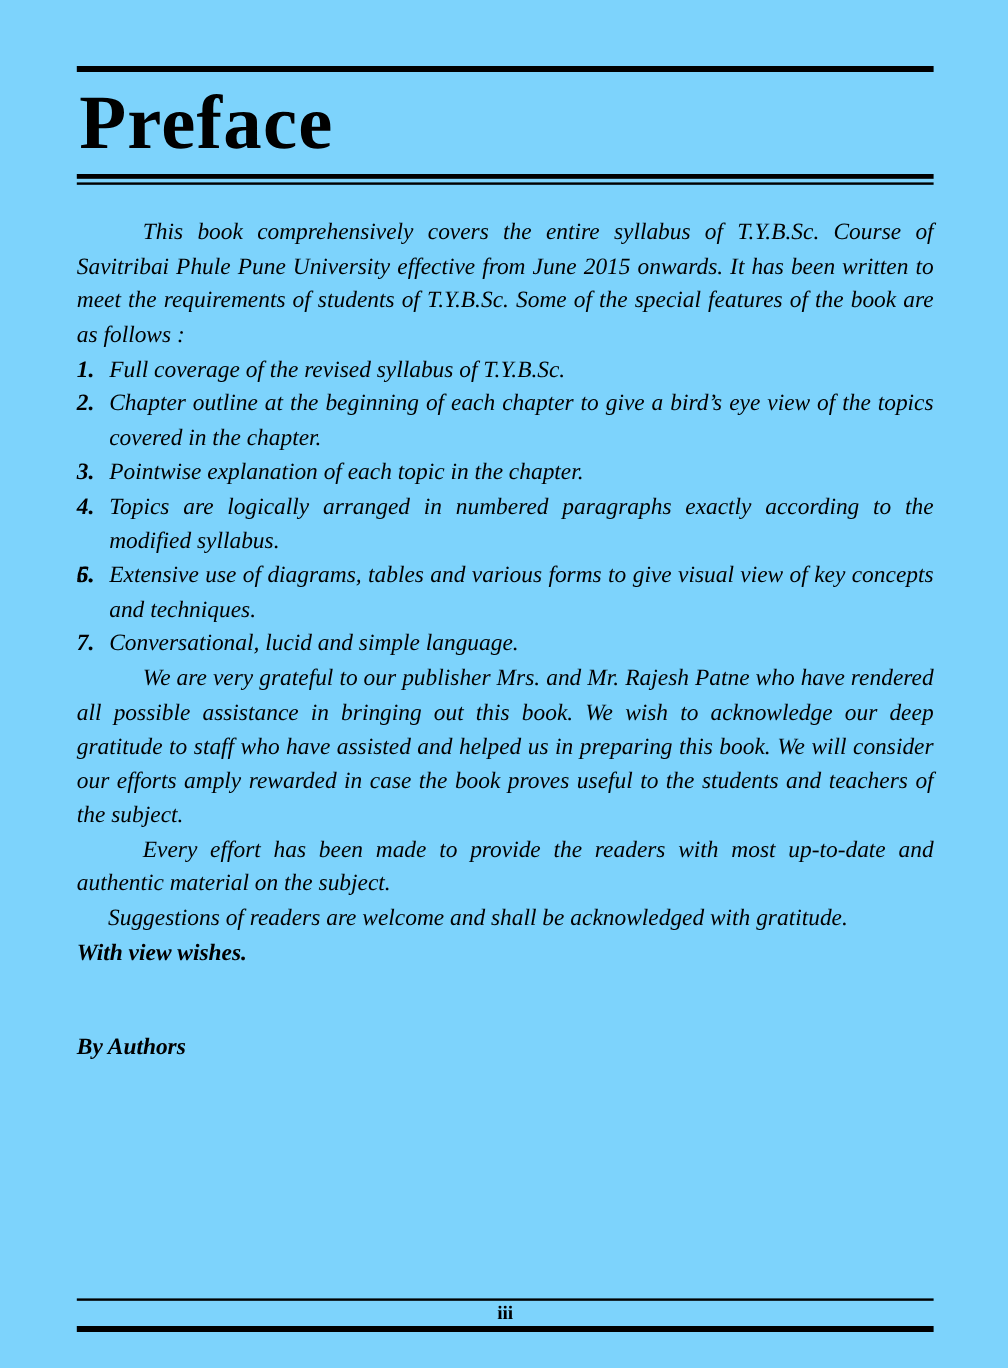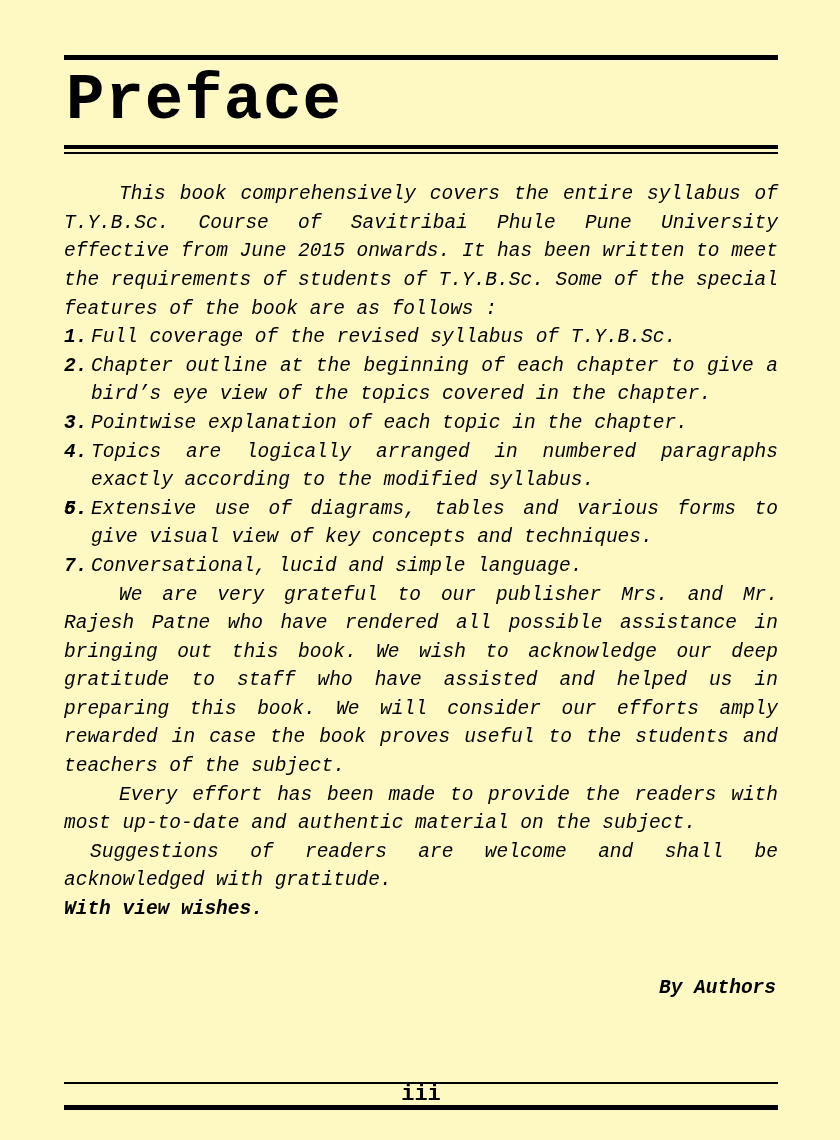--- a/index.html
+++ b/index.html
@@ -4,22 +4,22 @@
 <style>
   html, body {
     margin: 0;
     padding: 0;
     background: #ffffff;
   }
   .page {
     position: relative;
     width: 840px;
     height: 1140px;
-    background: #fef9c3;
-    font-family: Liberation Mono, monospace;
+    background: #7dd3fc;
+    font-family: Liberation Serif, serif;
     color: #000000;
     box-sizing: border-box;
   }
   .content {
     position: absolute;
     left: 64px;
     right: 62px;
     top: 55px;
   }
   .rule-top {
@@ -76,40 +76,39 @@
     margin: 0;
   }
   .list-num {
     position: absolute;
     left: 0;
     top: 0;
     font-weight: bold;
   }
   .byline {
     margin-top: 50px;
-    text-align: right;
     font-weight: bold;
     font-style: italic;
     font-size: 19.5px;
     padding-right: 2px;
   }
   .footer {
     position: absolute;
     left: 64px;
     right: 62px;
     top: 1082px;
   }
   .footer-rule-thin {
     height: 2px;
     background: #000000;
   }
   .footer-pagenum {
     text-align: center;
     font-weight: bold;
-    font-size: 22px;
+    font-size: 16px;
     font-style: normal;
     line-height: 21px;
   }
   .footer-rule-thick {
     height: 5px;
     background: #000000;
   }
 </style>
 </head>
 <body>

